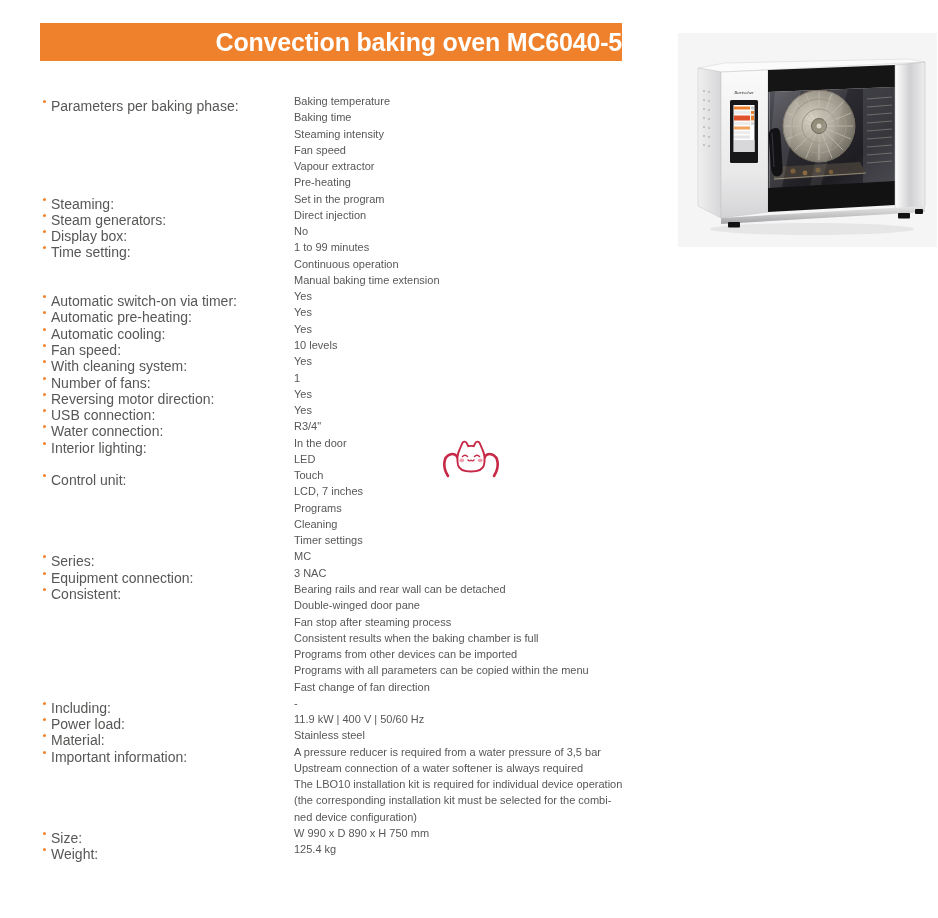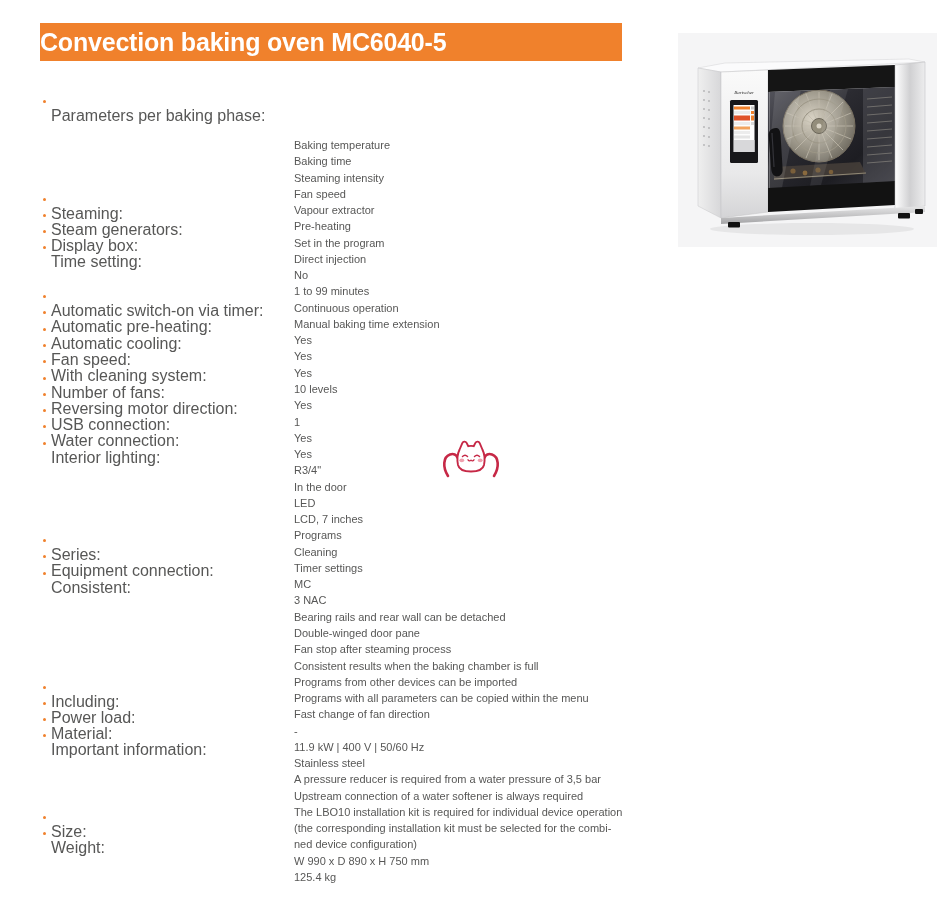--- a/index.html
+++ b/index.html
@@ -9,38 +9,38 @@
     --photo-bg:#F5F5F6;
   }
   *{margin:0;padding:0;box-sizing:border-box;}
   html,body{background:#ffffff;}
   body{font-family:"Liberation Sans", sans-serif;}
   .page{position:relative;width:938px;height:918px;background:#ffffff;overflow:hidden;}
 
   .title-bar{
     position:absolute;left:40px;top:23px;width:582px;height:38px;
     background:var(--accent);
-    display:flex;align-items:center;justify-content:flex-start;
+    display:flex;align-items:center;justify-content:flex-end;
   }
   .title-bar h1{
     color:#ffffff;font-size:25px;font-weight:600;letter-spacing:-0.2px;
     font-family:"Liberation Sans", sans-serif;
   }
 
   .spec-list{position:absolute;left:38px;top:94px;width:600px;}
   .spec-row{position:relative;height:16.28px;}
   .spec-row .bullet{
     position:absolute;left:5px;top:6px;width:3px;height:3px;border-radius:50%;
     background:var(--accent);
   }
   .spec-row .label{
-    position:absolute;left:13px;top:13px;font-size:16px;color:var(--text);white-space:nowrap;
+    position:absolute;left:13px;top:4px;font-size:14px;color:var(--text);white-space:nowrap;
   }
   .spec-row .value{
-    position:absolute;left:256px;top:1px;font-size:11px;color:var(--text);white-space:nowrap;margin-top:44px;
+    position:absolute;left:256px;top:1px;font-size:11px;color:var(--text);white-space:nowrap;
   }
 
   .cat-doodle{position:absolute;left:441px;top:436px;width:60px;height:42px;}
 
   .product-photo{position:absolute;left:678px;top:33px;width:259px;height:214px;}
 </style>
 </head>
 <body>
 
 <div class="page">
@@ -141,20 +141,25 @@
         <span class="label">Water connection:</span>
         <span class="value">R3/4"</span>
       </div>
       <div class="spec-row">
         <span class="bullet"></span>
         <span class="label">Interior lighting:</span>
         <span class="value">In the door</span>
       </div>
       <div class="spec-row">
         <span class="value">LED</span>
+      </div>
+      <div class="spec-row">
+        <span class="bullet"></span>
+        <span class="label">Control unit:</span>
+        <span class="value">Touch</span>
       </div>
       <div class="spec-row">
         <span class="value">LCD, 7 inches</span>
       </div>
       <div class="spec-row">
         <span class="value">Programs</span>
       </div>
       <div class="spec-row">
         <span class="value">Cleaning</span>
       </div>

